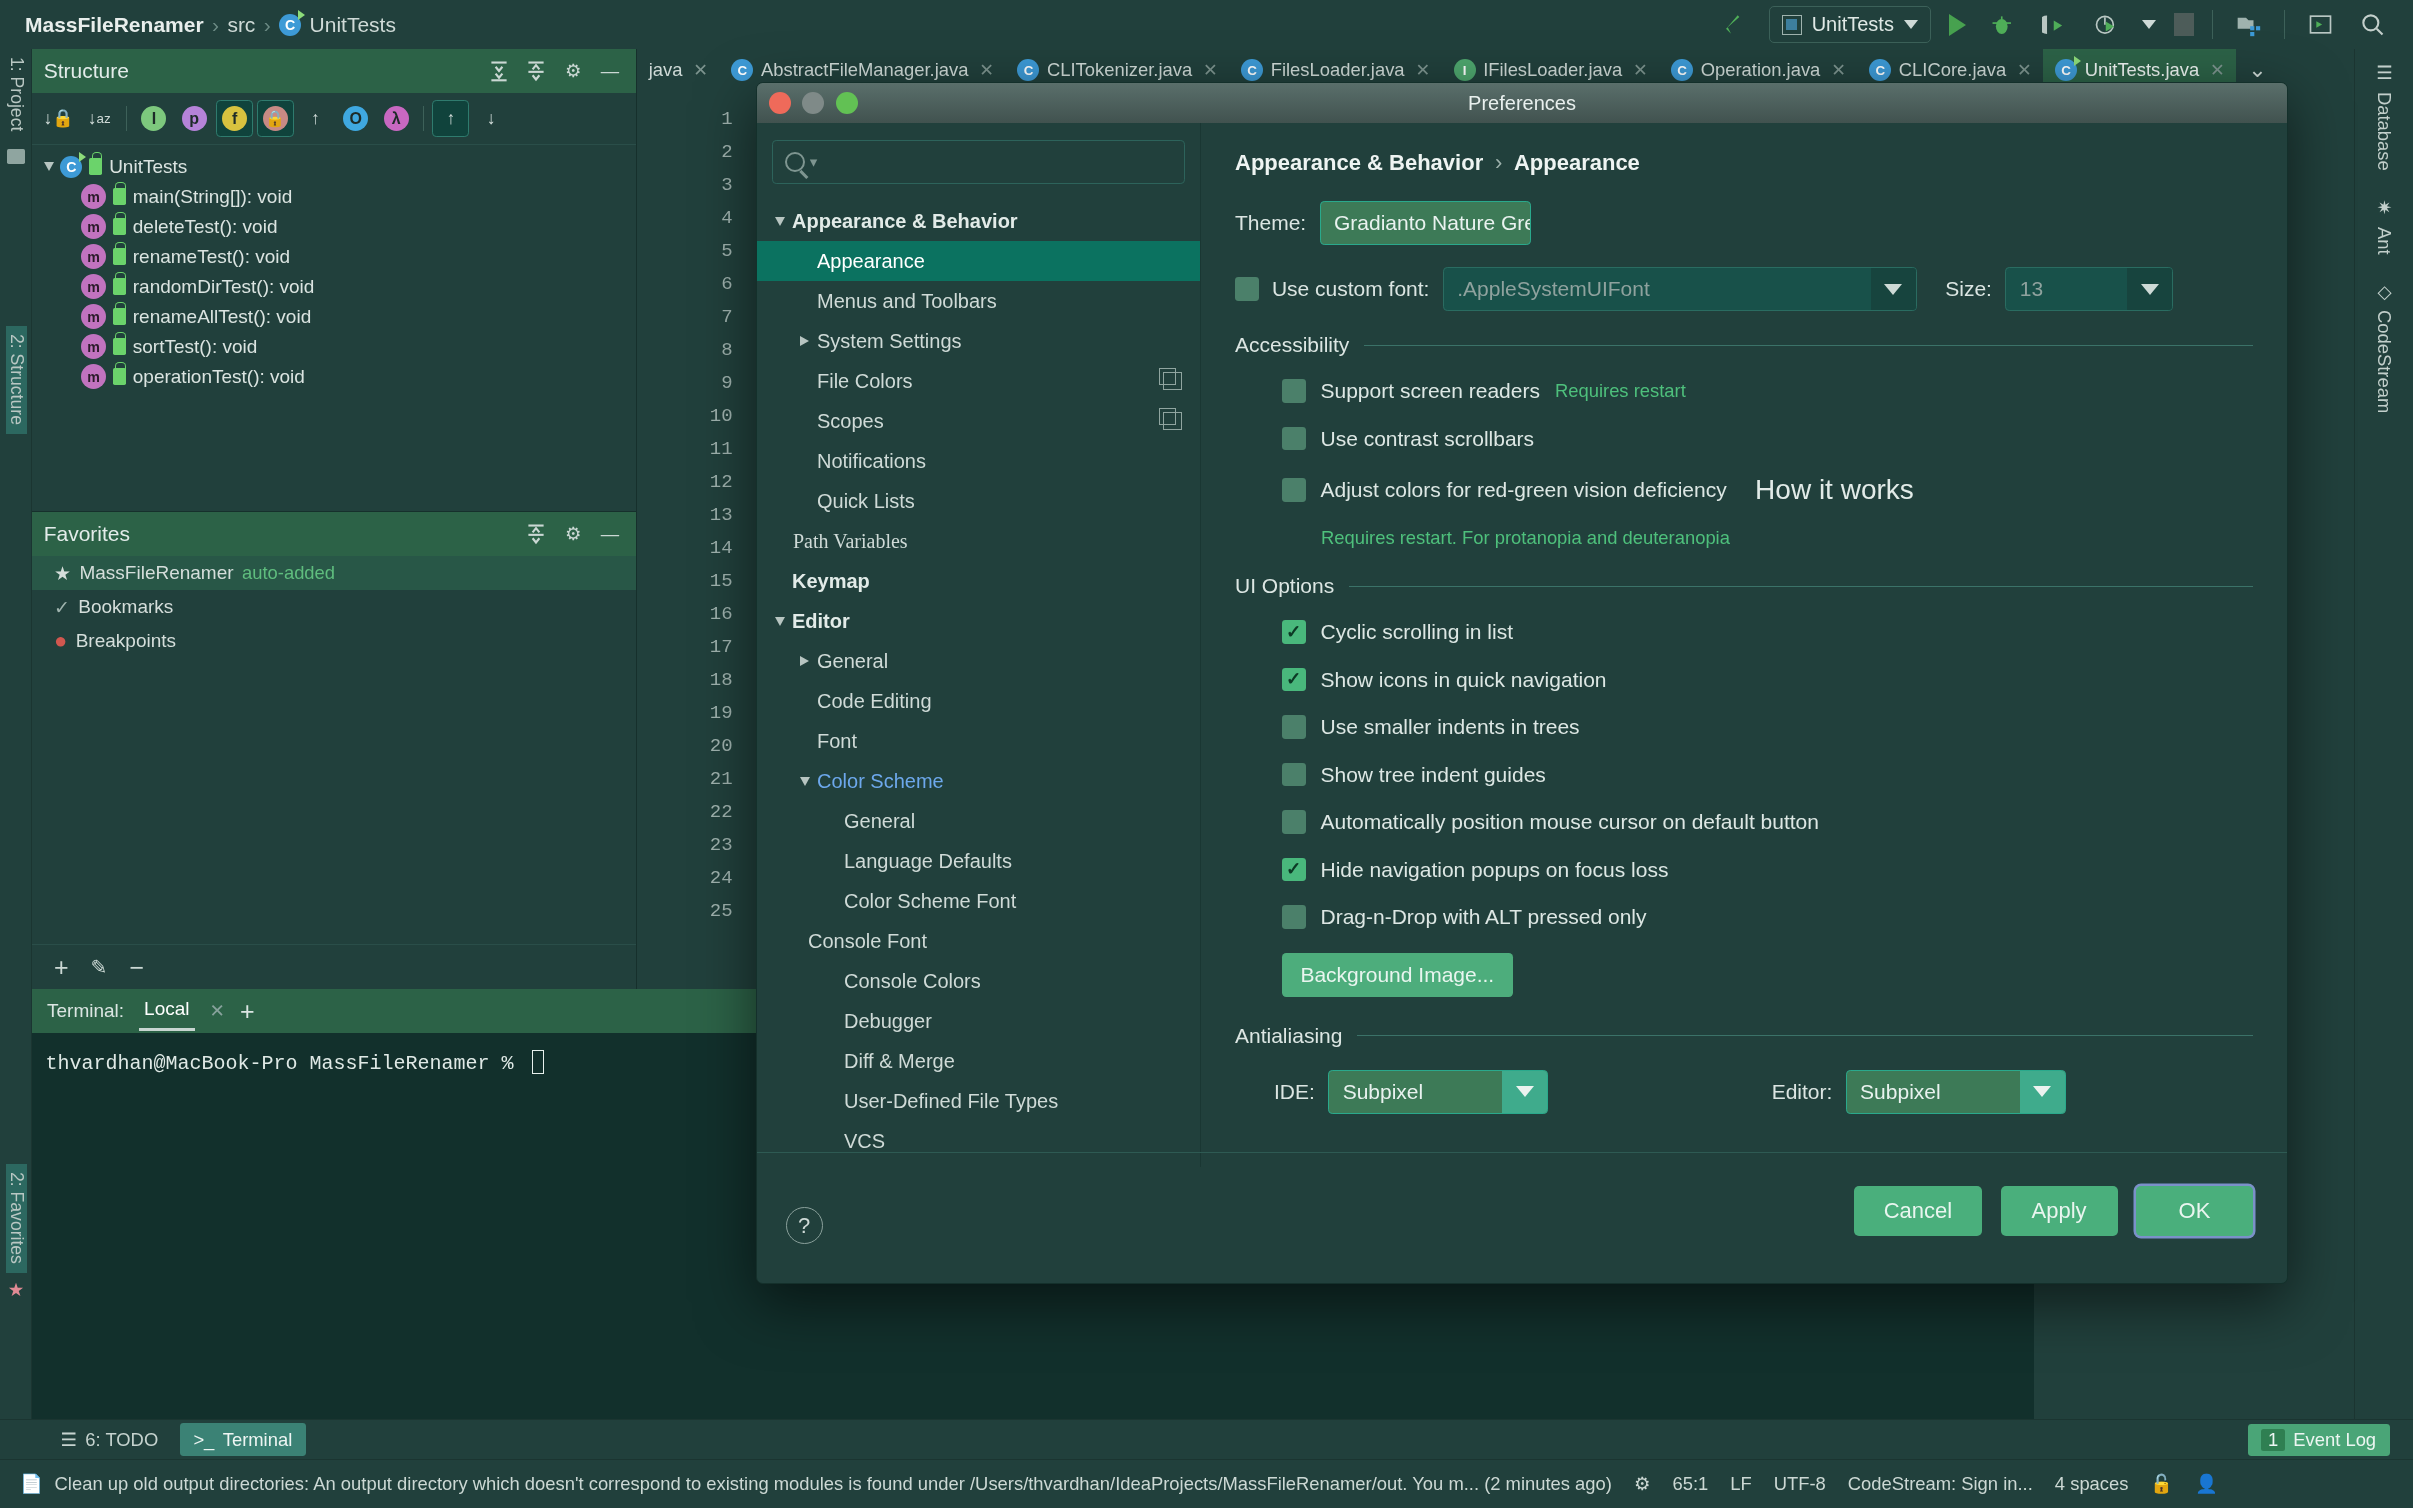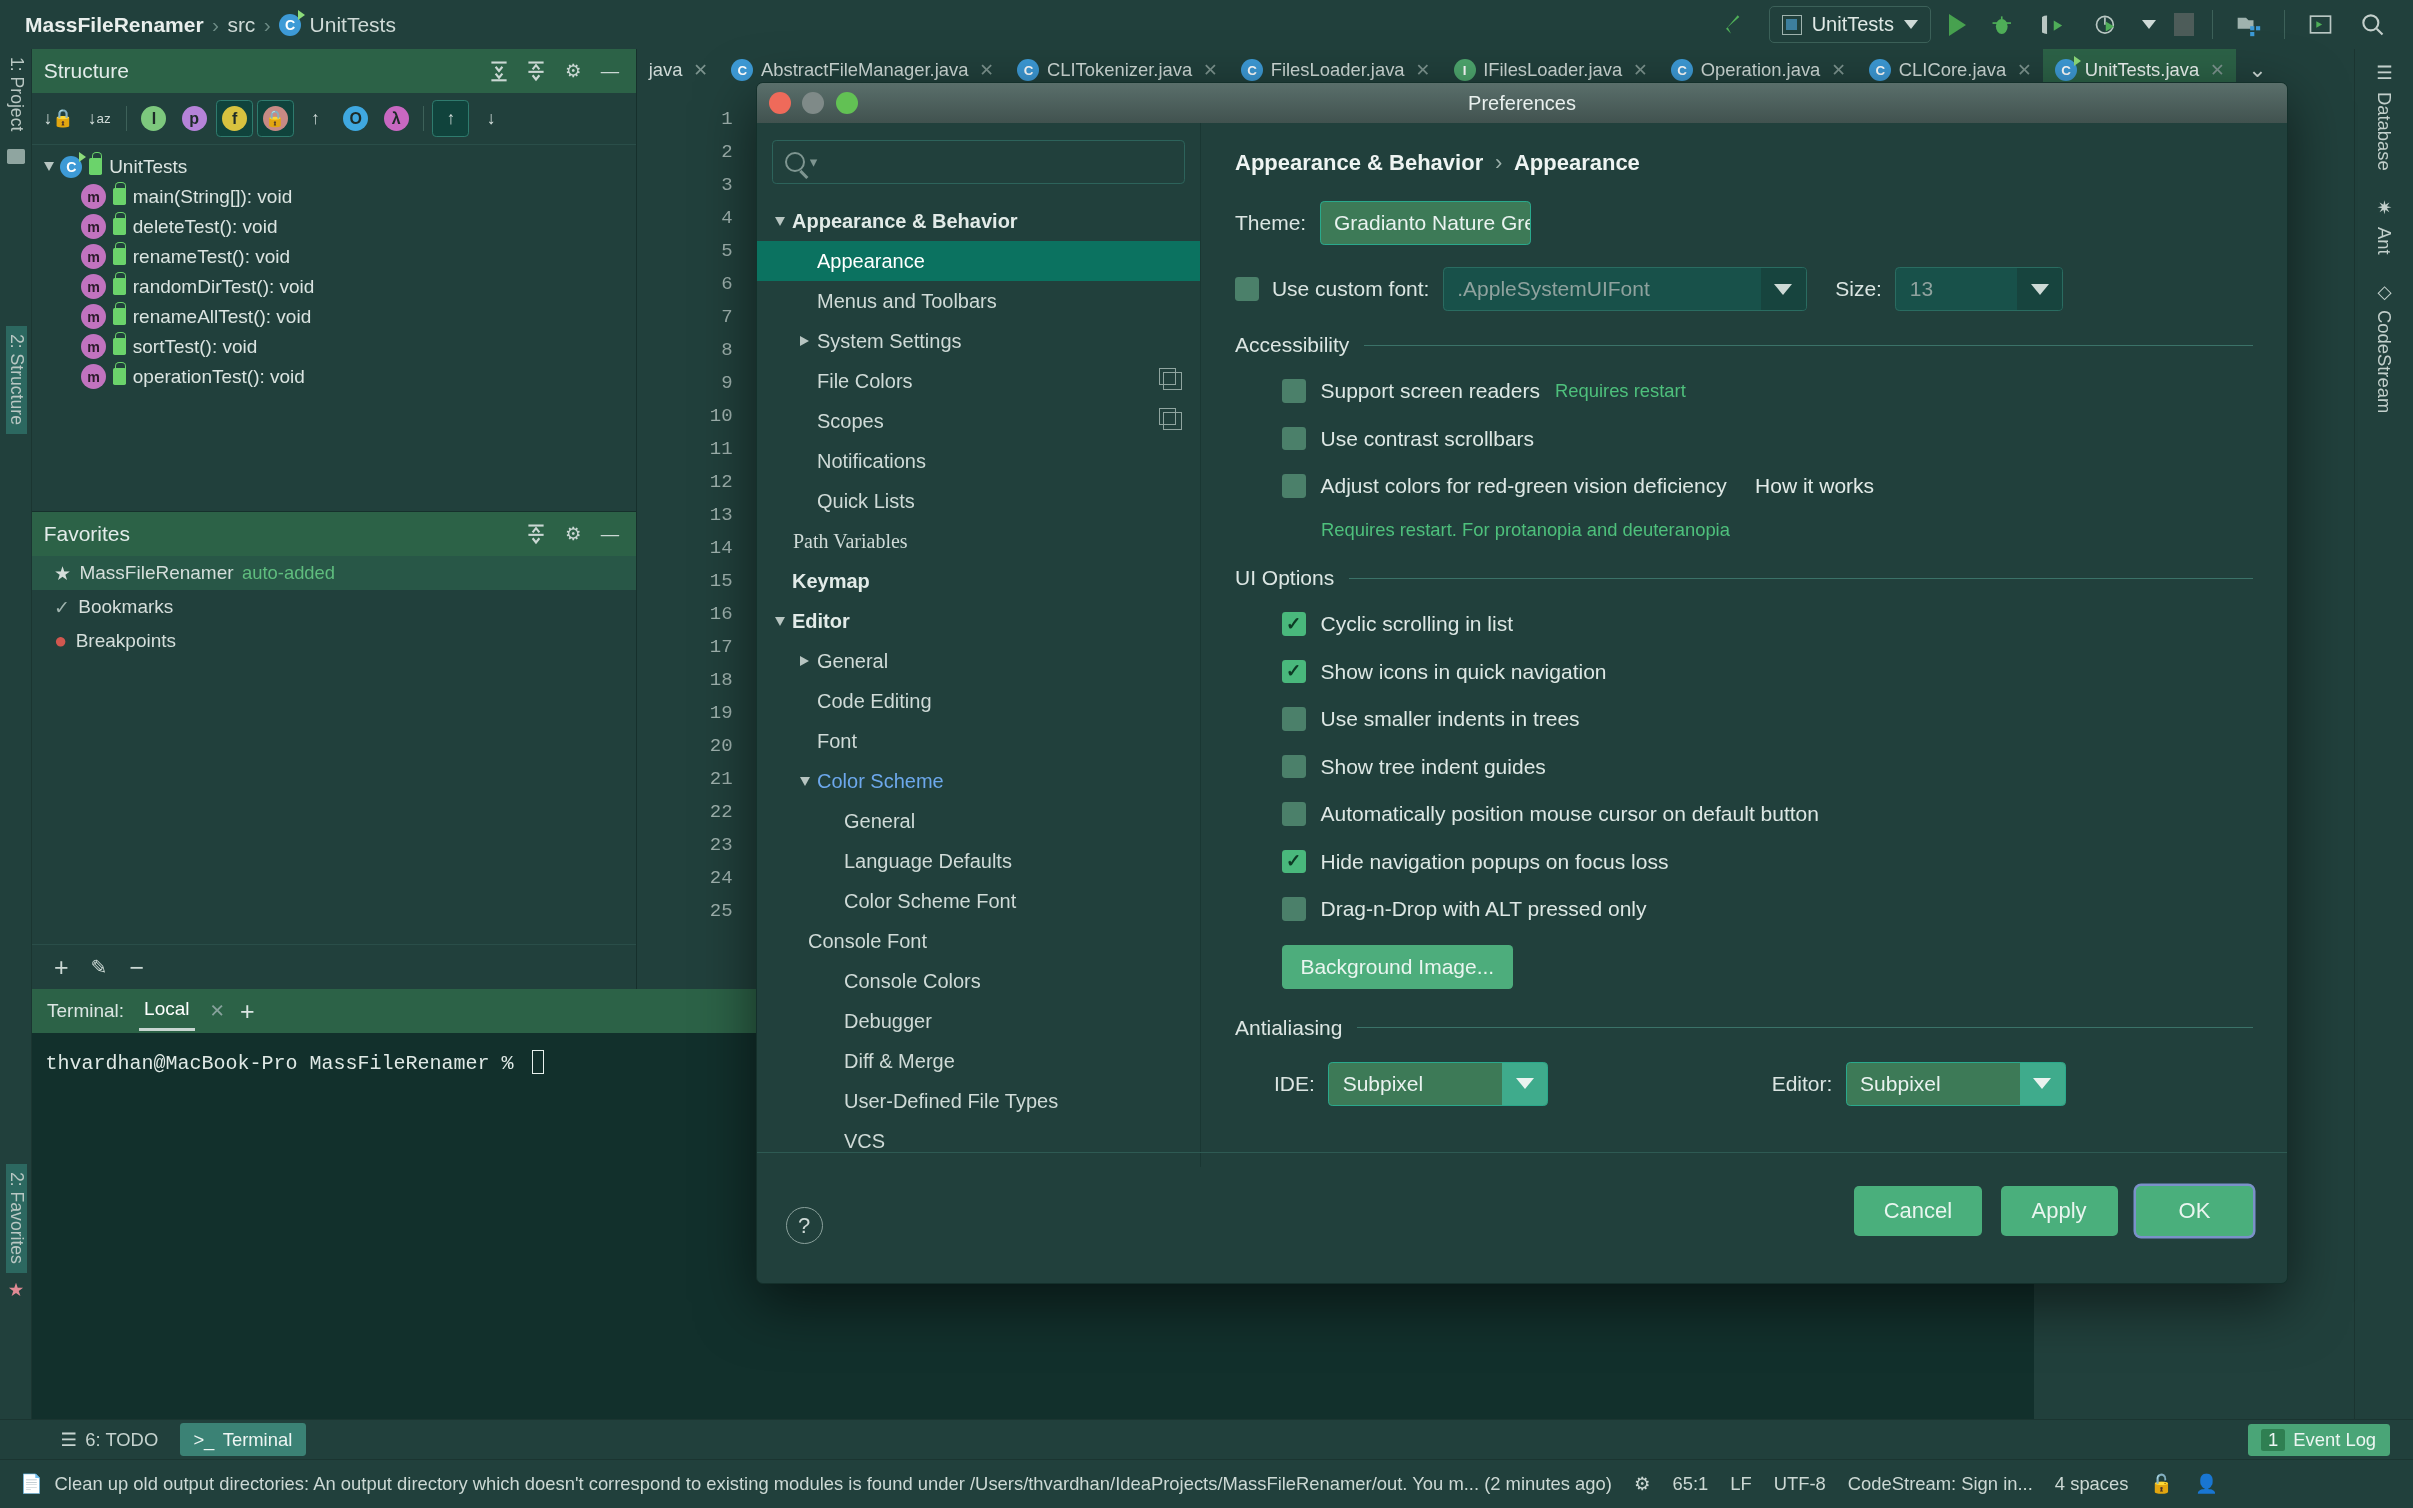--- a/index.html
+++ b/index.html
@@ -178,21 +178,21 @@
   .combo.dim .val { color:#8fa29e; }
   .arrow-dn { width:0;height:0;border-left:9.2px solid transparent;border-right:9.2px solid transparent;
               border-top:11px solid #eaf2ef; }
 
   .chk { width:23.5px; height:23.5px; border-radius:3.4px; background:#4b806a; display:inline-flex;
          align-items:center; justify-content:center; flex:none;}
   .chk.on { background:#49b87c; }
   .chk.on::after { content:"\2713"; color:#0c3a25; font-size:18.4px; font-weight:bold; line-height:1;}
   .cbrow { display:flex; align-items:center; gap:15px; margin-bottom:23.5px; font-size:21px; color:#dde7e4;}
   .hint { color:#4ec07c; font-size:18.4px; }
-  .link { color:#e2ebe8; font-size:21px;text-align:center; }
+  .link { color:#e2ebe8; font-size:28px;text-align:center; }
   .sect { margin-top:11.7px; margin-bottom:22px; display:flex; align-items:center; gap:15px;}
   .sect .t { font-size:21px; color:#dce6e3; white-space:nowrap;}
   .sect .line { flex:1; height:0.8px; background:#3b7268; }
   .indent { padding-left:47px; }
   .btn-green { background:#4dad7c; color:#e9f5ef; font-size:21px; padding:10px 18.4px;
                border-radius:4.2px; display:inline-block;}
   .dlg-foot { position:absolute; left:0; bottom:14px; width:100%; height:117px; border-top:0.8px solid #2e5a53;
               display:flex; align-items:center; justify-content:flex-end; gap:18.4px; padding-right:34px;}
   .fbtn { background:#4aaf7c; color:#e9f5ef; font-size:22px; padding:11.7px 30px; border-radius:5px;
           min-width:117px; text-align:center; }
@@ -699,21 +699,21 @@
           <span class="lbl">Theme:</span>
           <div class="combo" style="width:211px;">
             <span class="val">Gradianto Nature Green</span>
 
           </div>
         </div>
 
         <div class="row">
           <span class="chk"></span>
           <span class="lbl">Use custom font:</span>
-          <div class="combo flat dim" style="width:364px;">
+          <div class="combo flat dim" style="width:474px;">
             <span class="val">.AppleSystemUIFont</span>
             <span class="arrow">
                 <span class="arrow-dn" style="border-top-color:#cedad6;"></span>
               </span>
           </div>
           <span class="lbl" style="margin-left:15px;">Size:</span>
           <div class="combo flat dim" style="width:117px;">
             <span class="val">13</span>
             <span class="arrow">
                 <span class="arrow-dn" style="border-top-color:#cedad6;"></span>

